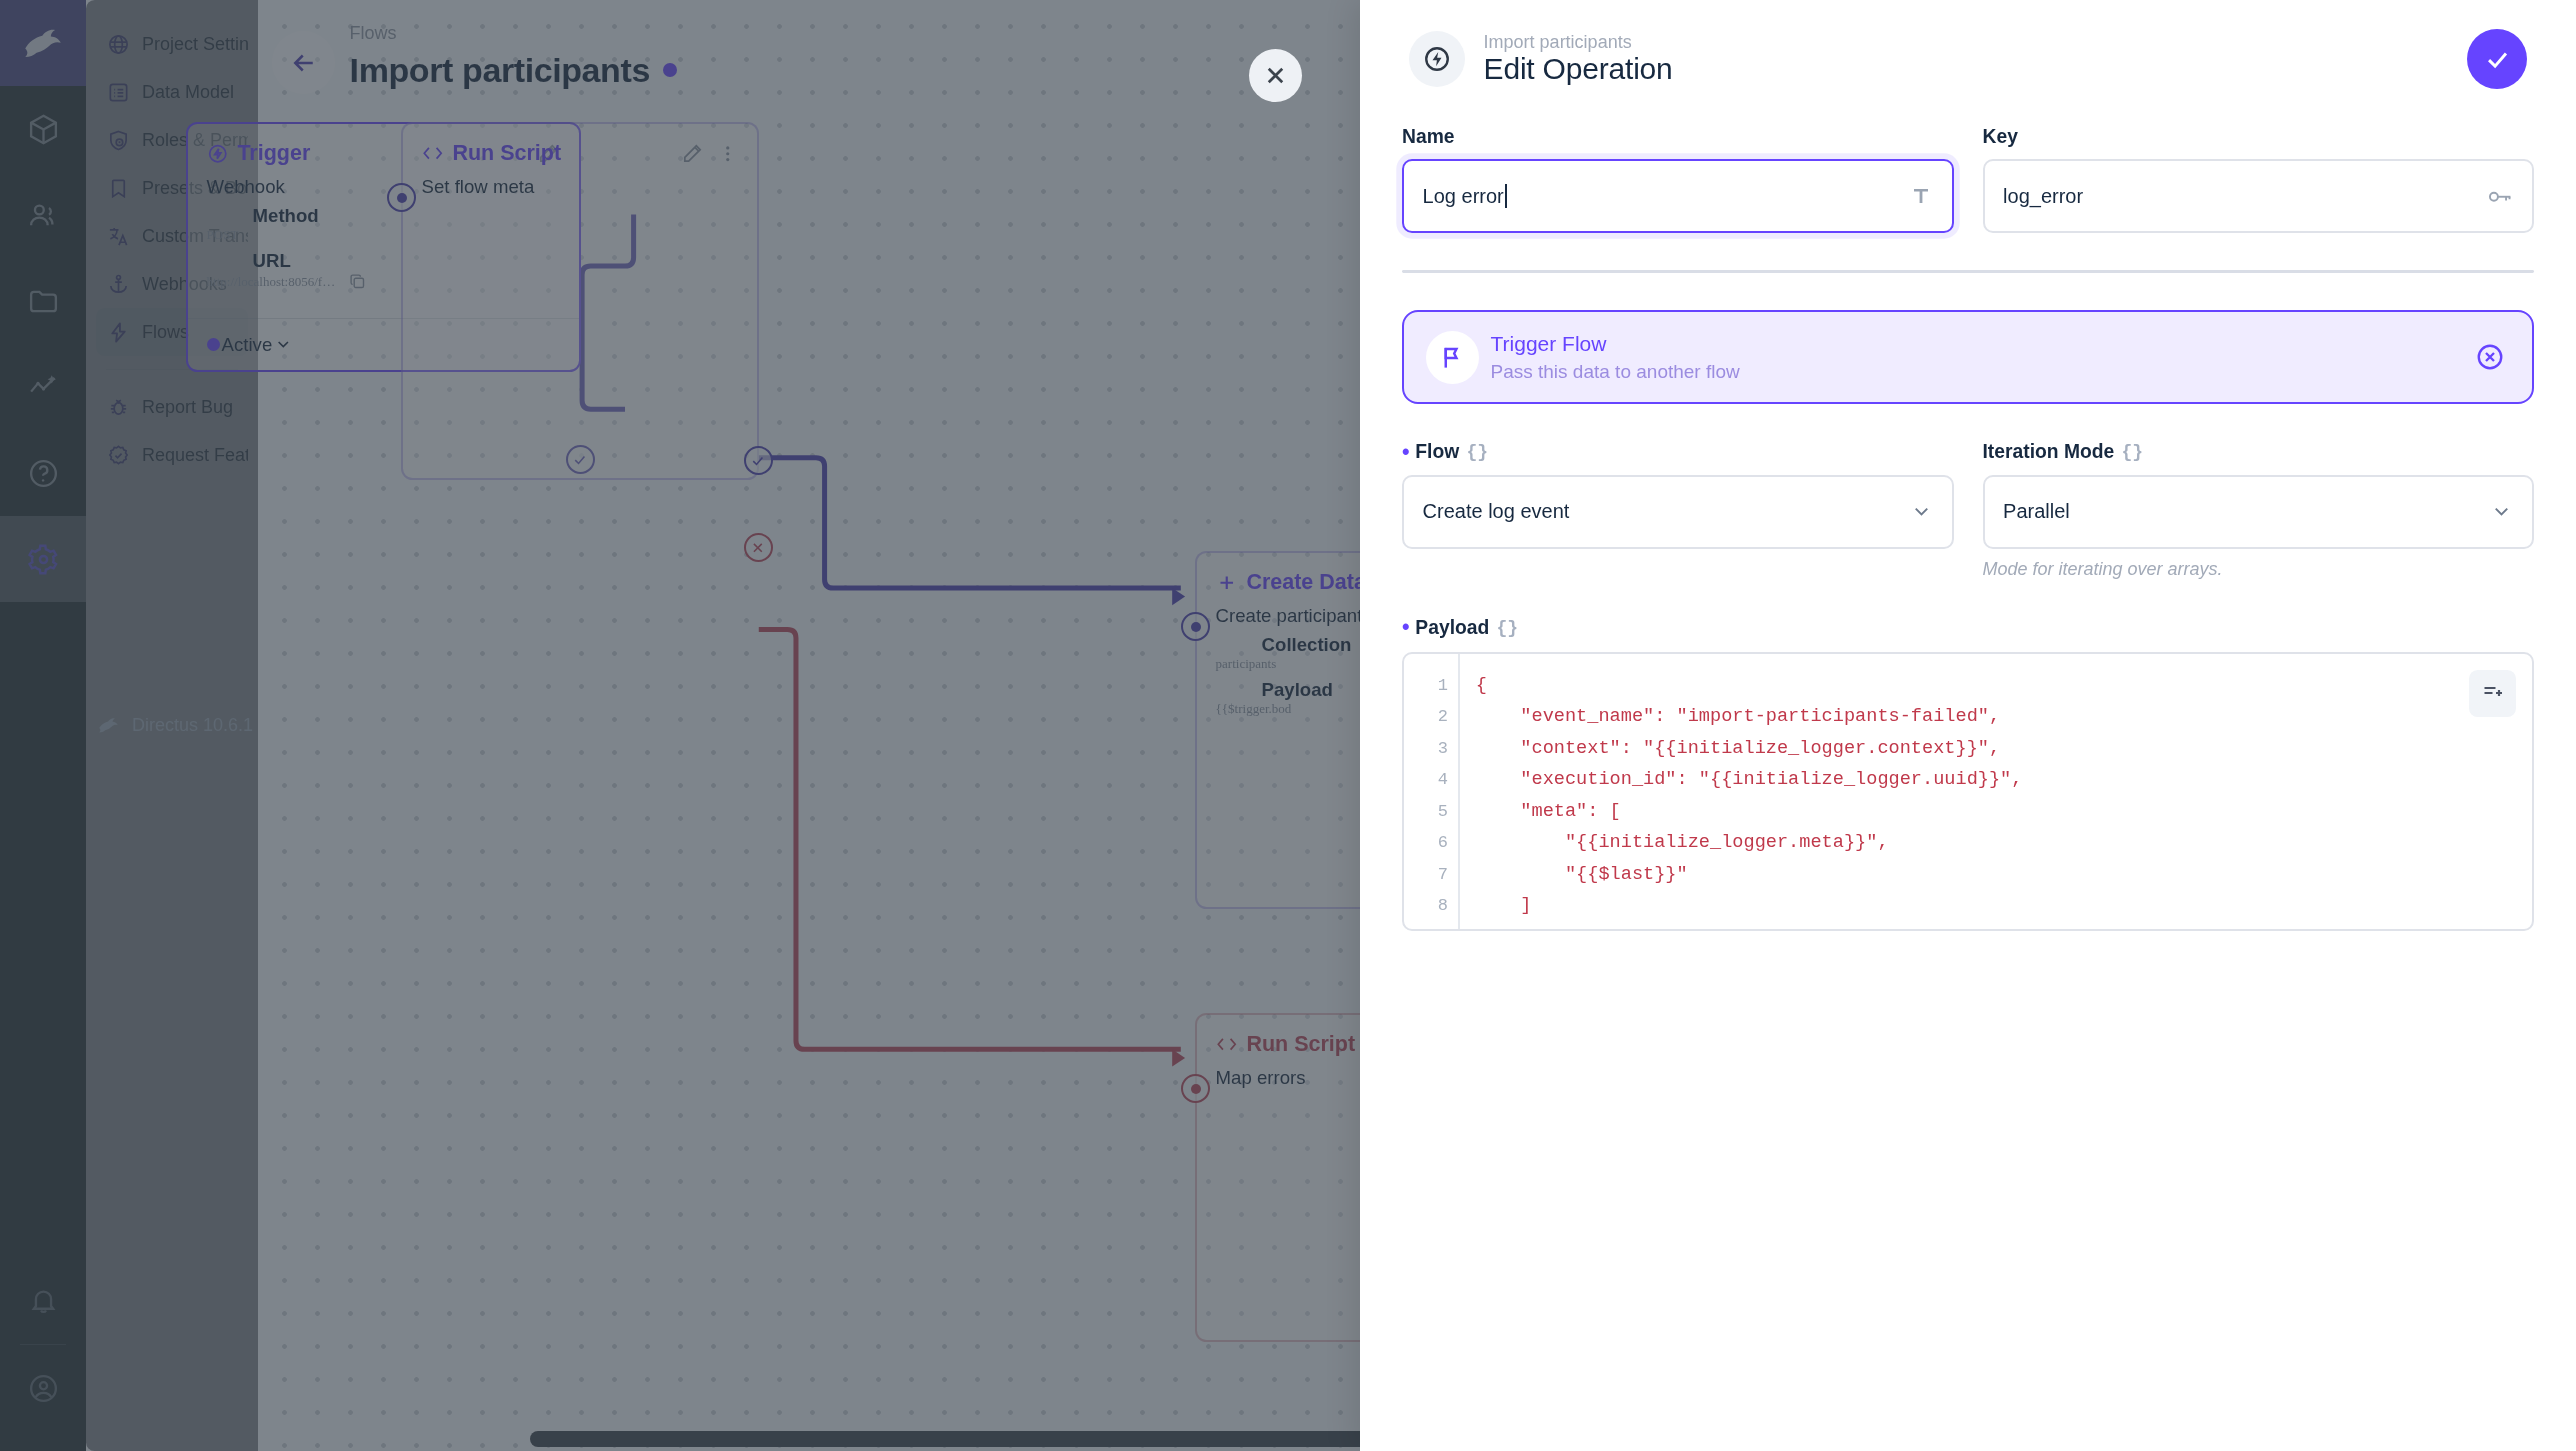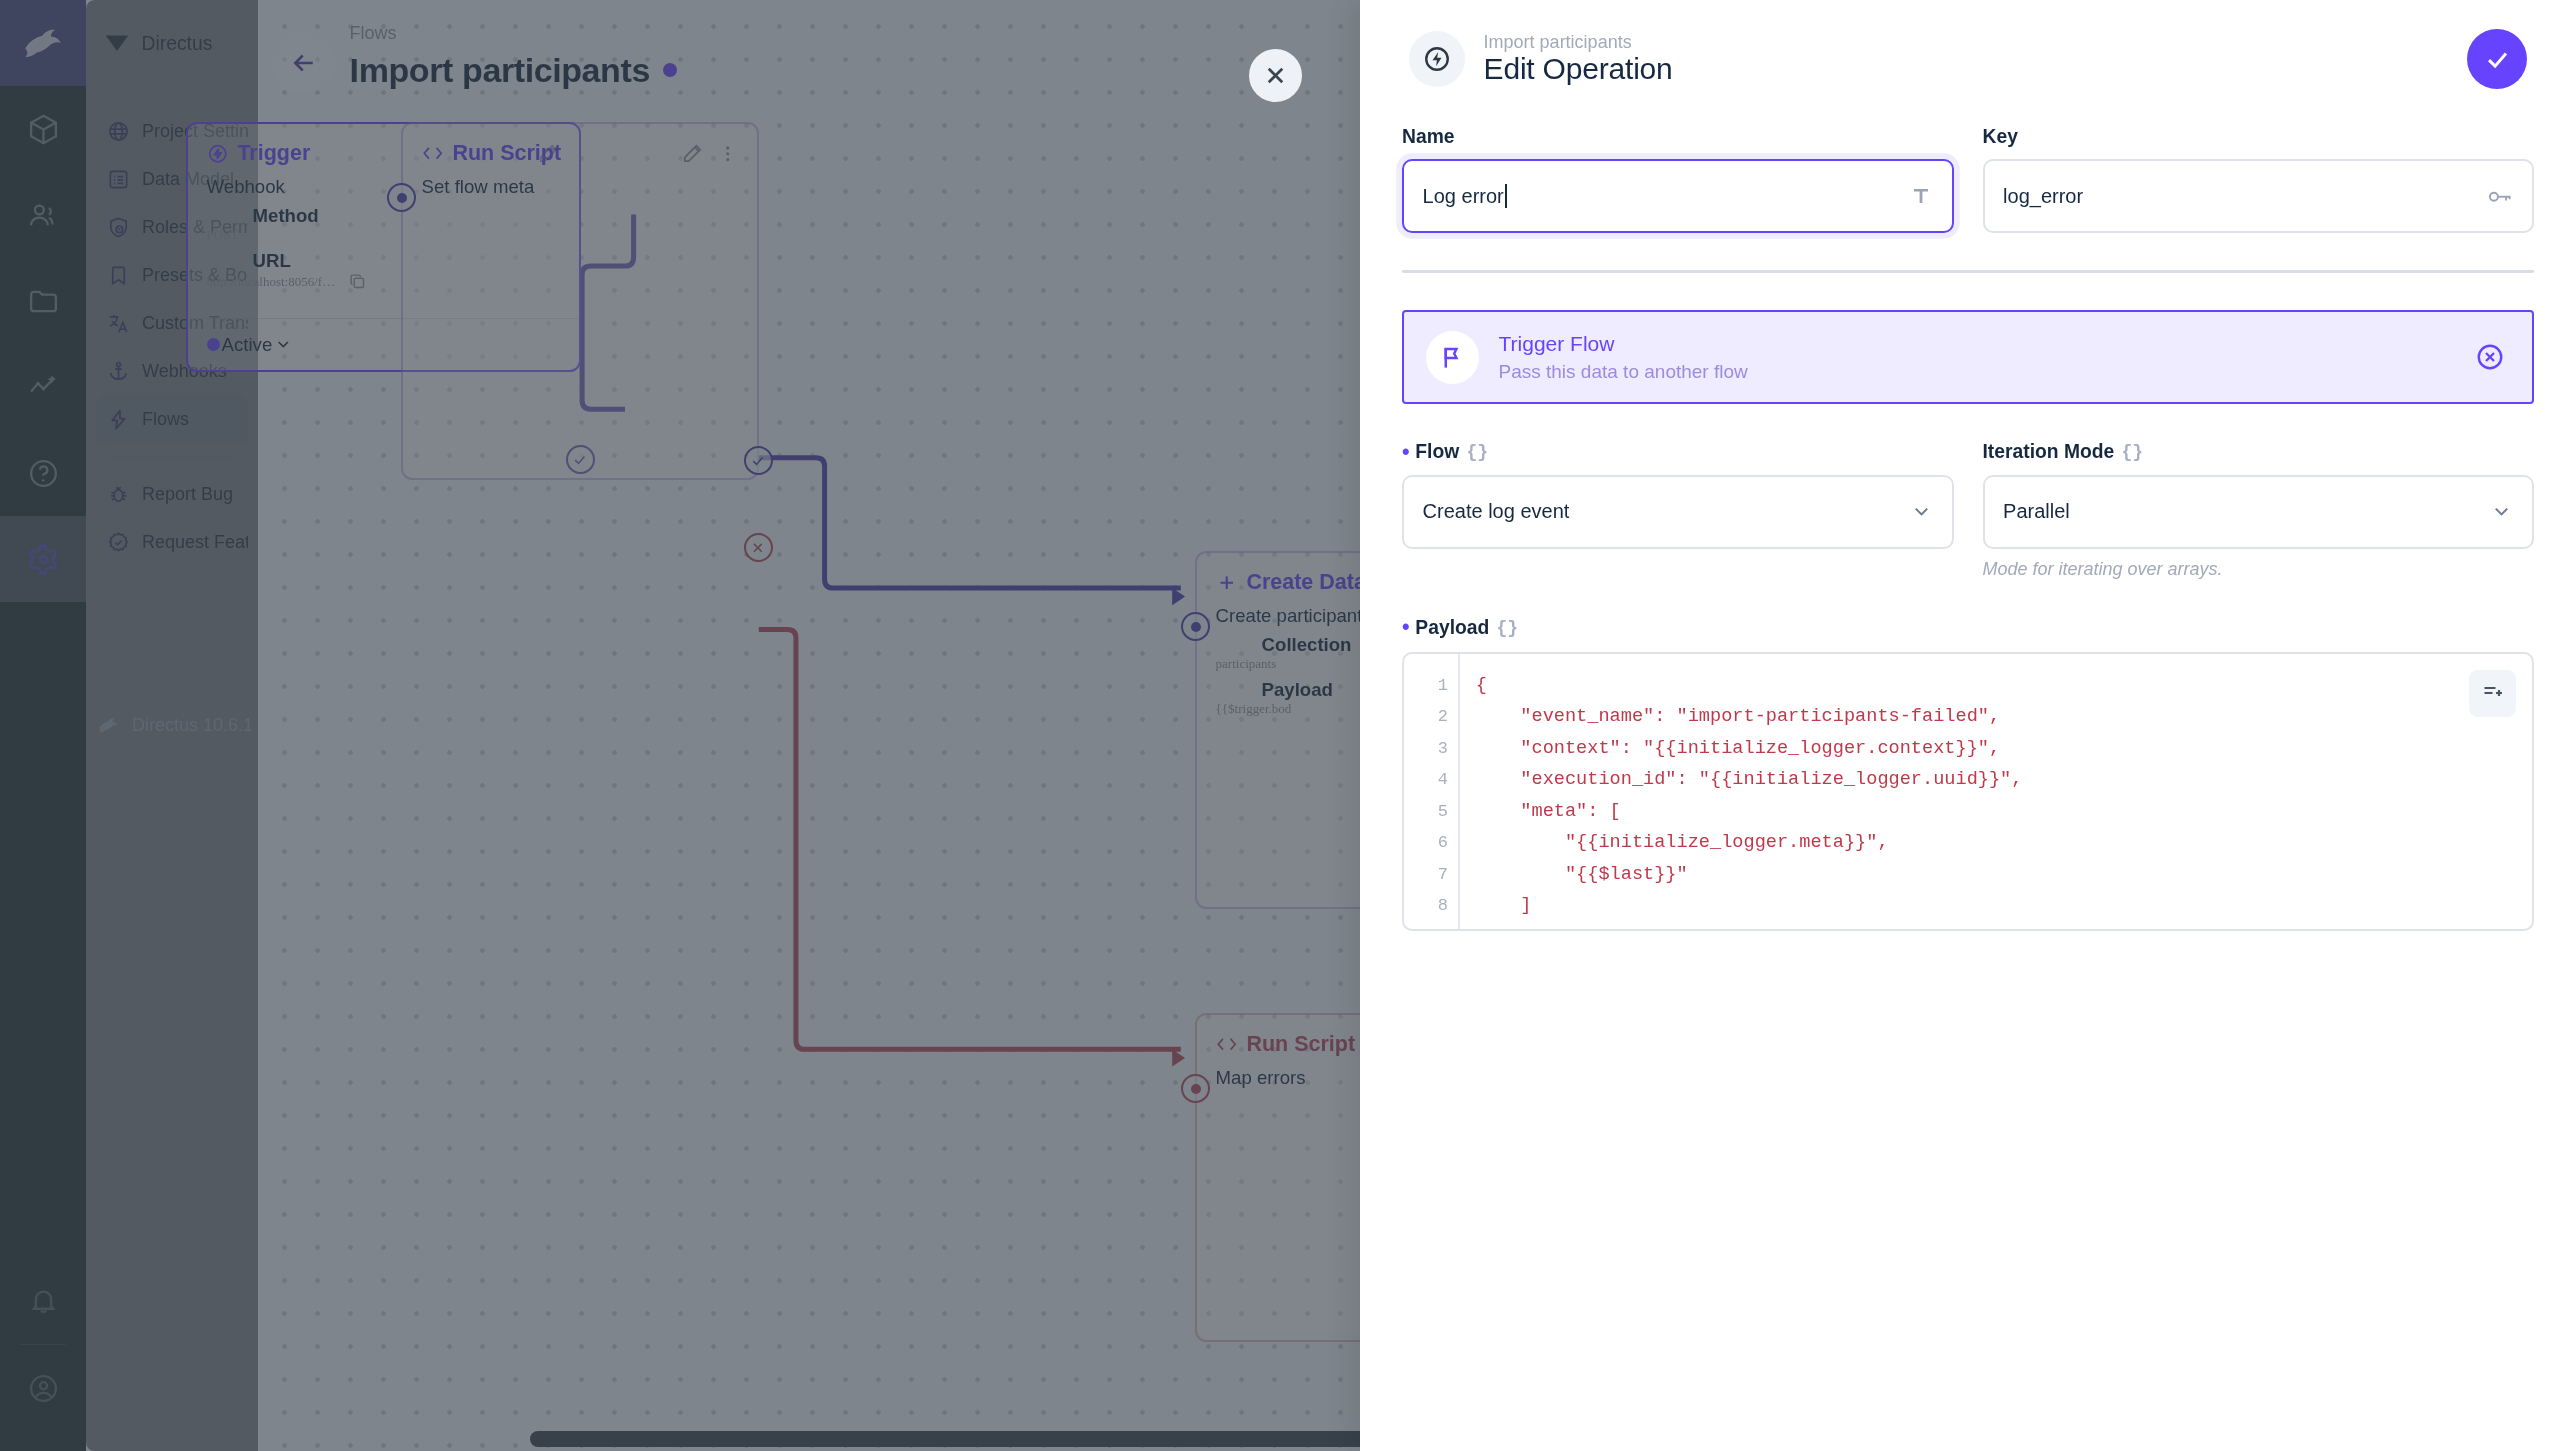--- a/index.html
+++ b/index.html
@@ -151,22 +151,22 @@
   }
   .field.focus { border-color: #6644ff; box-shadow: 0 0 0 5.7px rgba(102,68,255,0.10); }
   .f-val { flex: 1; font-size: 20px; color: #172940; display: flex; align-items: center; }
   .caret { display: inline-block; width: 1.4px; height: 24px; background: #172940; margin-left: 1.4px; }
   .f-ico { flex: none; display: flex; align-items: center; }
   .hint { font-size: 18px; color: #a2aab8; font-style: italic; margin-top: 10px; }
 
   .divider { height: 2.9px; background: #d9dde6; margin: 37px 0 0 0; border-radius: 1.4px; }
 
   .panel {
-    margin-top: 37px; border: 2.9px solid #6644ff; border-radius: 4px;
-    background: #f0ecff; display: flex; align-items: center; gap: 20px;
+    margin-top: 37px; border: 2.9px solid #6644ff; border-radius: 16px;
+    background: #f0ecff; display: flex; align-items: center; gap: 12px;
     padding: 18.6px 27px 18.6px 21.5px;
   }
   .panel-ico {
     width: 53px; height: 53px; border-radius: 50%; background: #ffffff;
     display: flex; align-items: center; justify-content: center; flex: none;
   }
   .panel-txt { flex: 1; }
   .panel-t { font-size: 21px; color: #6644ff; font-weight: 400; margin-bottom: 5.7px; }
   .panel-s { font-size: 19px; color: #9b8ce0; }
 
@@ -265,26 +265,20 @@
         <svg width="33" height="33" viewBox="0 0 24 24" fill="none" stroke="#5d6a74" stroke-width="1.7">
           <circle cx="12" cy="12" r="9"></circle>
             <circle cx="12" cy="10" r="2.6"></circle>
             <path d="M6.3 18.4c1.1-2 3.2-3.2 5.7-3.2s4.6 1.2 5.7 3.2"></path>
         </svg>
       </div>
       <div style="height:20px"></div>
     </div>
 
     <div class="modnav">
-      <div class="modnav-title">
-        <svg width="24" height="18.6" viewBox="0 0 34 26">
-          <path d="M1 2 H33 L17 24 Z" fill="#172940"></path>
-        </svg>
-        <span>Directus</span>
-      </div>
       <div class="modnav-list">
 
         <div class="nav-item">
           <span class="nav-ico">
             <svg width="23" height="23" viewBox="0 0 24 24" fill="none" stroke="#4b3fb0" stroke-width="1.8">
               <circle cx="12" cy="12" r="9"></circle>
                 <path d="M3.5 9.5h17M3.5 14.5h17"></path>
                 <ellipse cx="12" cy="12" rx="4" ry="9"></ellipse>
             </svg>
           </span>

